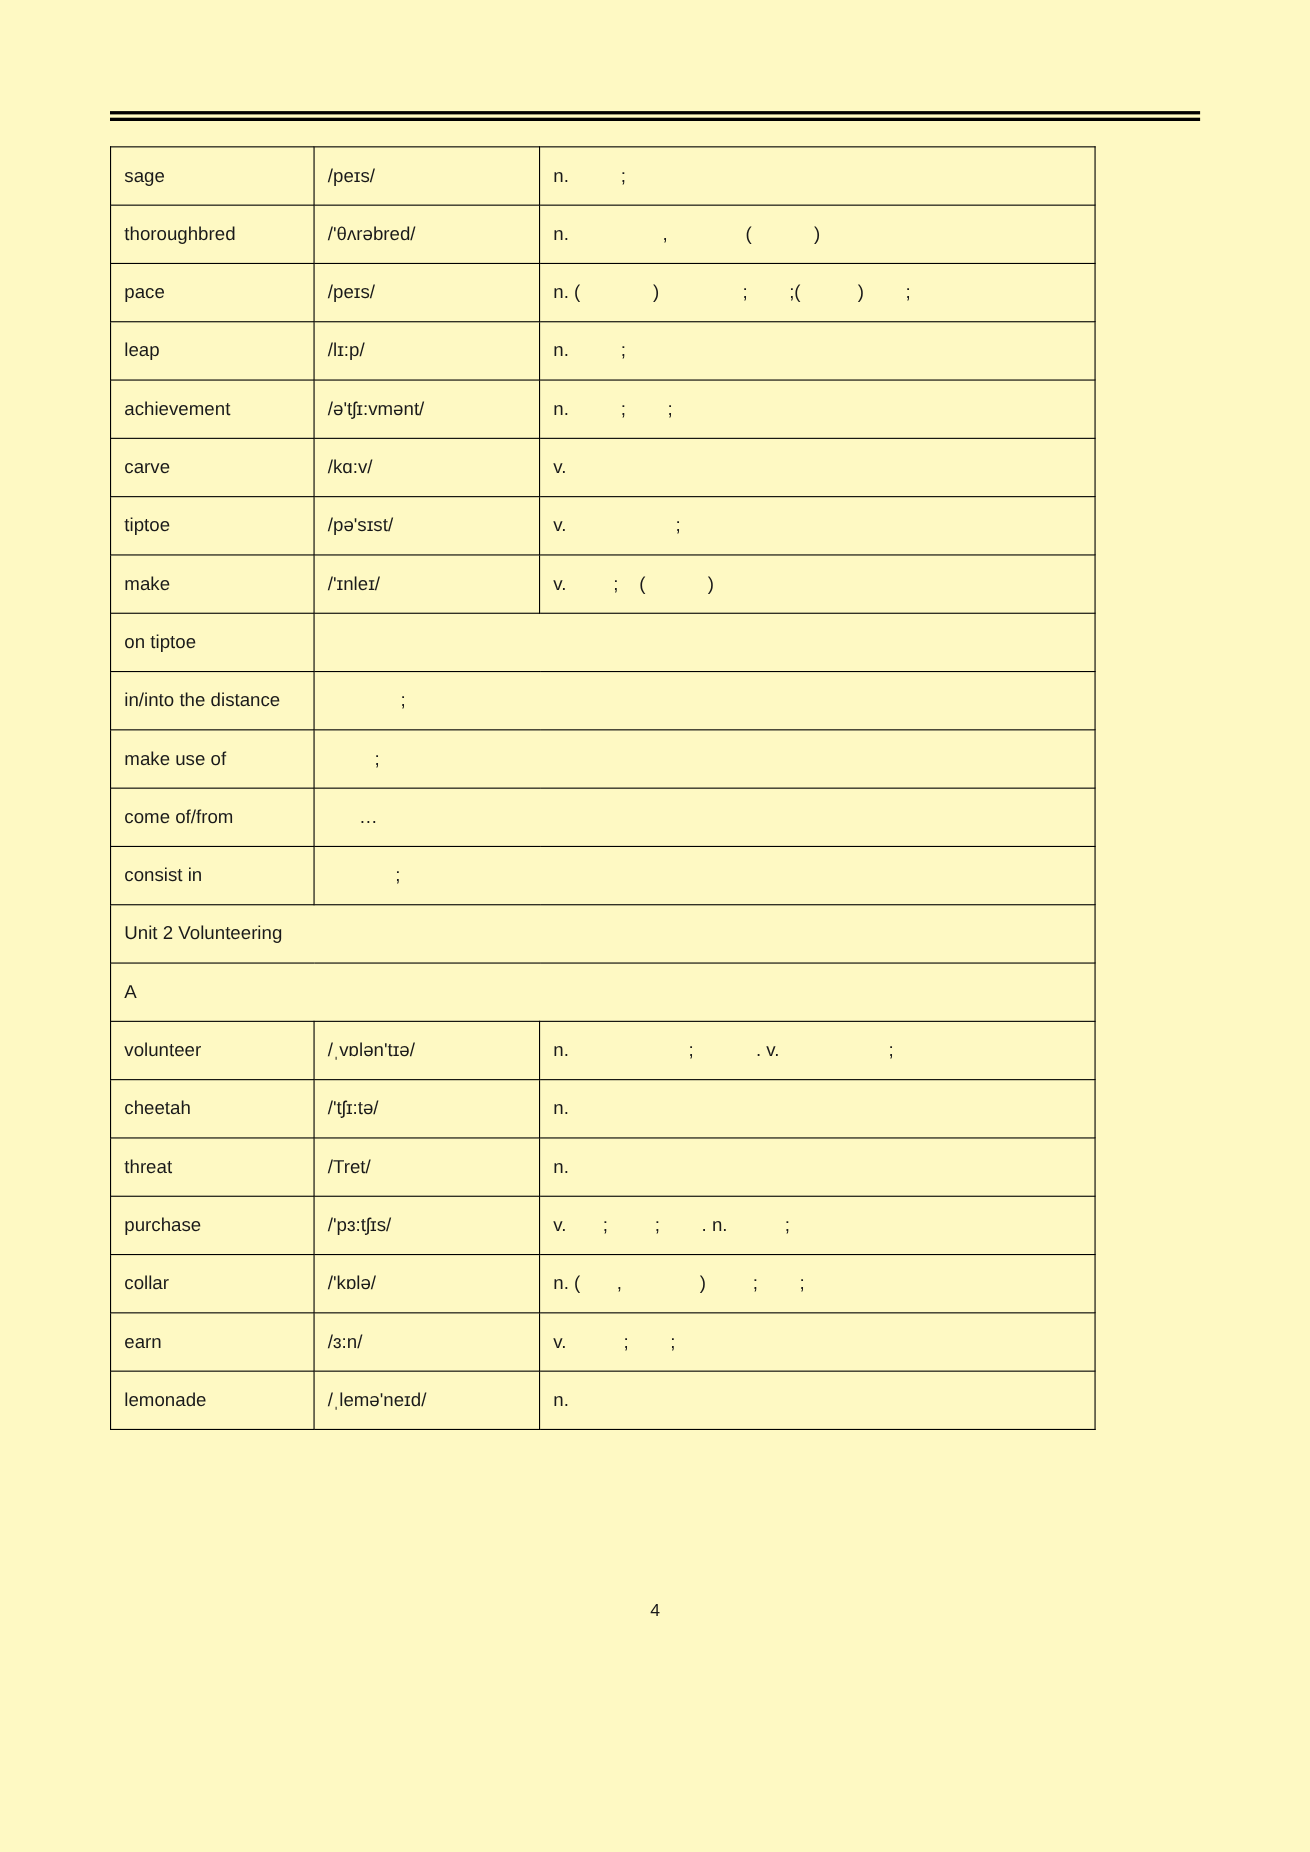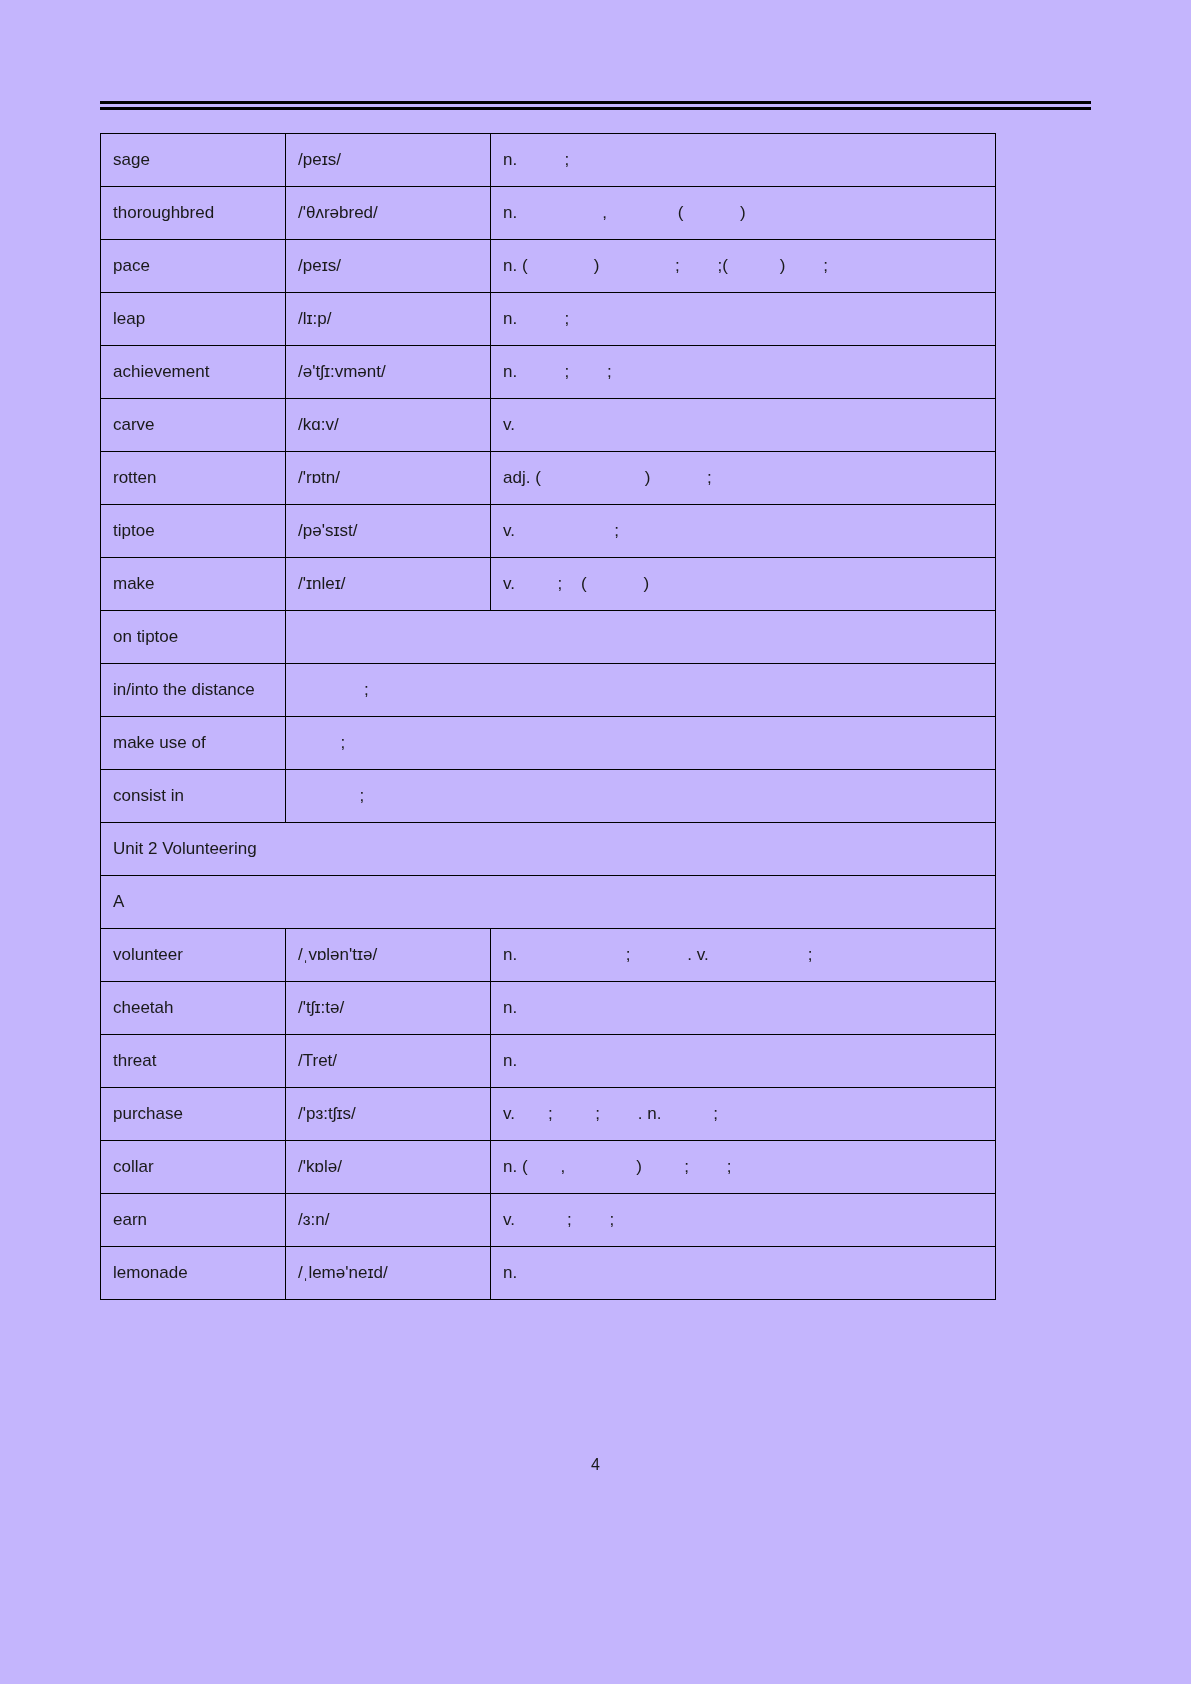--- a/index.html
+++ b/index.html
@@ -8,21 +8,21 @@
     height: 1684px;
     background: #ffffff;
     font-family: "Liberation Sans", sans-serif;
     color: #1a1a1a;
     position: relative;
   }
   .page {
     position: relative;
     width: 1191px;
     height: 1684px;
-    background: #c4b5fd;
+    background: #fef9c3;
     overflow: hidden;
   }
   .top-rule {
     position: absolute;
     left: 100px;
     top: 101px;
     width: 991px;
     height: 9px;
     border-top: 3px solid #000;
     border-bottom: 3px solid #000;
@@ -98,45 +98,44 @@
           <td class="word-cell">achievement</td>
           <td class="pron-cell">/ə'tʃɪ:vmənt/</td>
           <td class="def-cell">n.          ;        ;</td>
         </tr>
         <tr>
           <td class="word-cell">carve</td>
           <td class="pron-cell">/kɑ:v/</td>
           <td class="def-cell">v.</td>
         </tr>
         <tr>
-          <td class="word-cell">rotten</td>
-          <td class="pron-cell">/'rɒtn/</td>
-          <td class="def-cell">adj. (                      )            ;</td>
-        </tr>
-        <tr>
           <td class="word-cell">tiptoe</td>
           <td class="pron-cell">/pə'sɪst/</td>
           <td class="def-cell">v.                     ;</td>
         </tr>
         <tr>
           <td class="word-cell">make</td>
           <td class="pron-cell">/'ɪnleɪ/</td>
           <td class="def-cell">v.         ;    (            )</td>
         </tr>
         <tr>
           <td class="word-cell">on tiptoe</td>
           <td class="def-cell" colspan="2"></td>
         </tr>
         <tr>
           <td class="word-cell">in/into the distance</td>
           <td class="def-cell" colspan="2">              ;</td>
         </tr>
         <tr>
           <td class="word-cell">make use of</td>
           <td class="def-cell" colspan="2">         ;</td>
+        </tr>
+        <tr>
+          <td class="word-cell">come of/from</td>
+          <td class="def-cell" colspan="2">      …</td>
         </tr>
         <tr>
           <td class="word-cell">consist in</td>
           <td class="def-cell" colspan="2">             ;</td>
         </tr>
         <tr>
           <td class="section-cell" colspan="3">Unit 2 Volunteering</td>
         </tr>
         <tr>
           <td class="section-cell" colspan="3">A</td>

